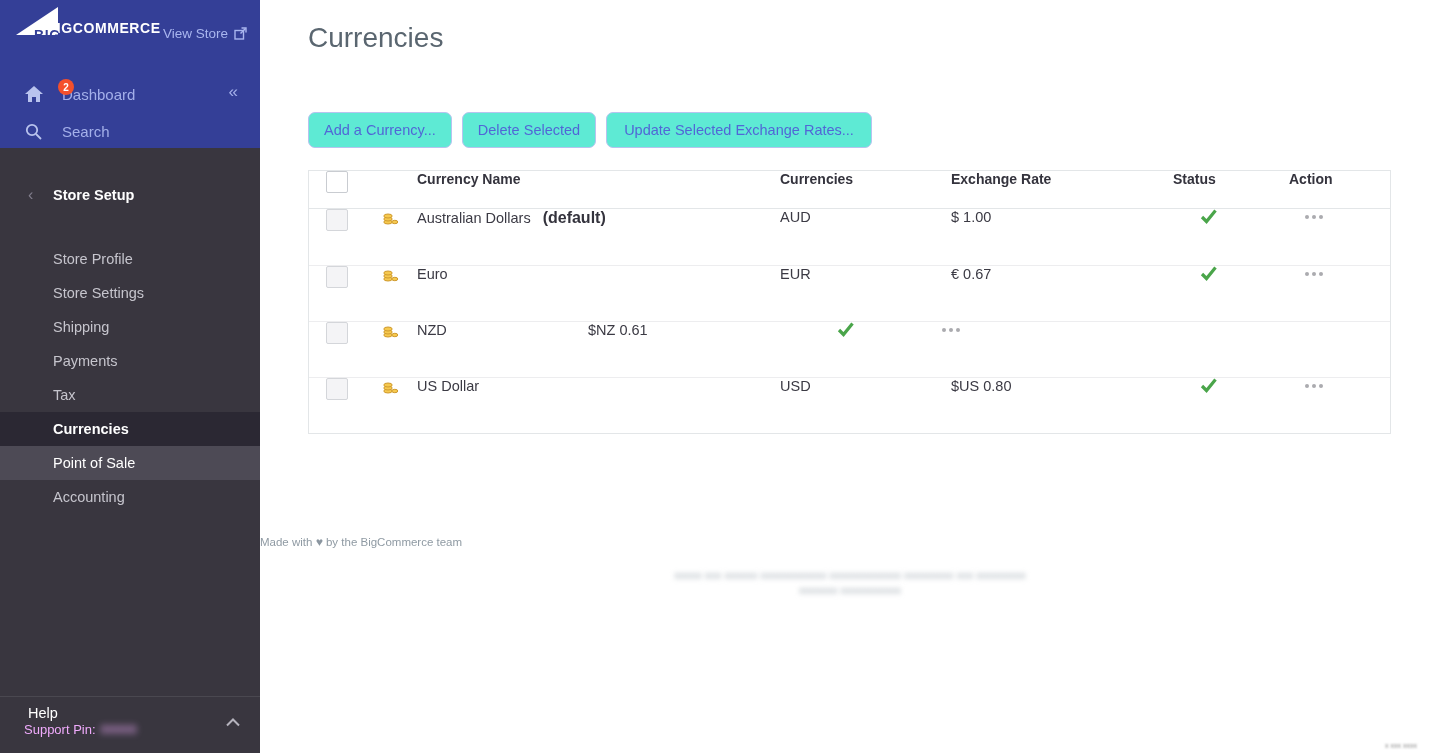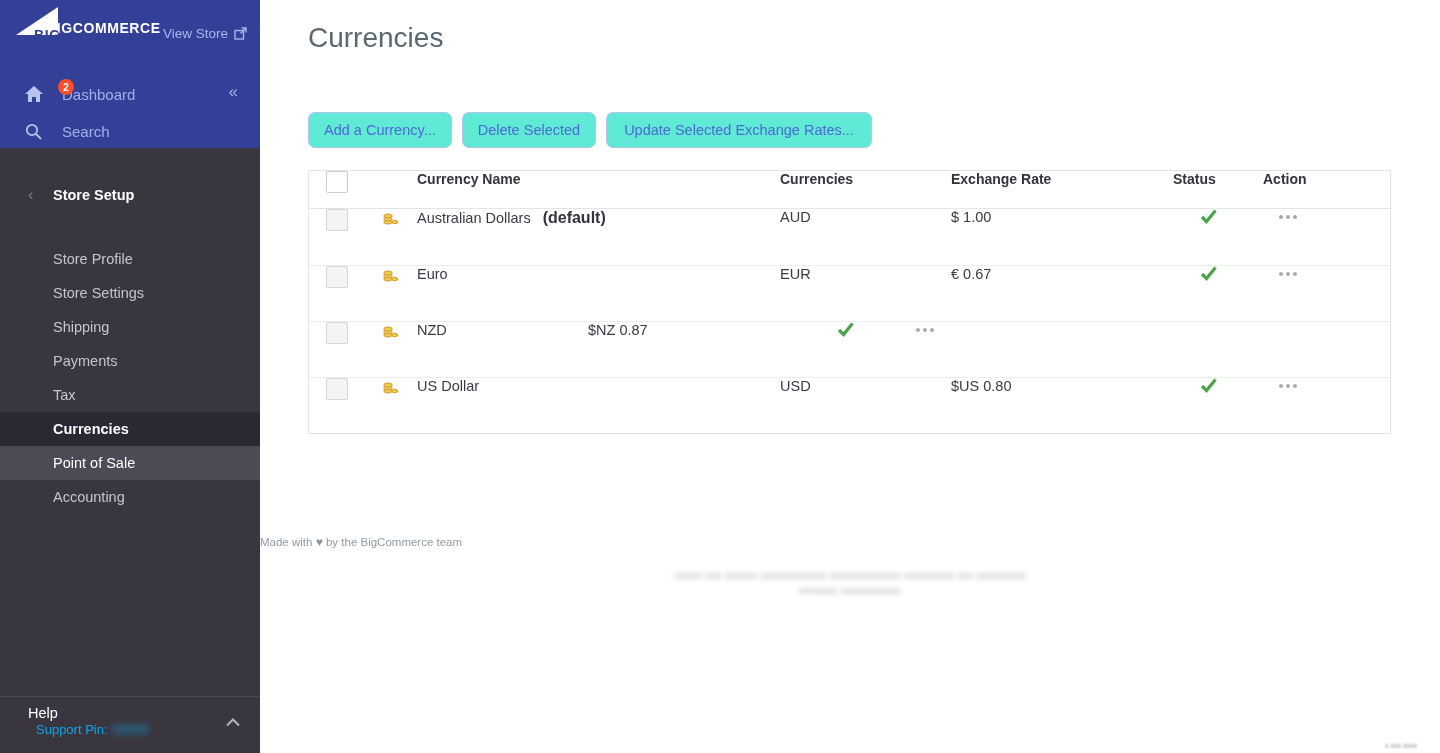--- a/index.html
+++ b/index.html
@@ -62,21 +62,21 @@
   }
   .menu-item.active { background:#2b2833; color:#ffffff; font-weight:bold; }
   .menu-item.highlight { background:#4d4a55; color:#ffffff; }
   
   .help-box {
     position:absolute; left:0; bottom:0; width:260px; height:57px;
     border-top:1px solid rgba(255,255,255,0.09); cursor:pointer;
   }
   .help-title { position:absolute; left:28px; top:8px; color:#ffffff; font-size:14.5px; }
   .help-pin {
-    position:absolute; left:36px; top:25px; color:#0ea5e9; font-size:13px;
+    position:absolute; left:24px; top:25px; color:#f0abfc; font-size:13px;
     display:flex; gap:5px;
   }
   .blurred { filter:blur(3px); user-select:none; }
   .help-chevron { position:absolute; right:20px; top:16px; }
   
   .main { position:absolute; left:260px; top:0; width:1180px; height:753px; background:#fff; }
   .page-title {
     position:absolute; left:48px; top:22px; font-size:28px; font-weight:300; color:#5a6670;
   }
   .page-desc {
@@ -97,21 +97,21 @@
   .t-row { display:flex; align-items:flex-start; height:56px; border-top:1px solid #ededef; }
   .t-head { height:38px; border-top:none; font-weight:bold; color:#34333d; font-size:14px; }
   .t-head { border-bottom:1px solid #e3e6e8; }
   .t-row:nth-child(2) { border-top:none; }
   .c-check { width:73px; padding-left:17px; }
   .c-icon  { width:35px; }
   .c-name  { width:363px; font-size:14.5px; color:#3b3a44; display:flex; align-items:baseline; gap:12px; }
   .c-cur   { width:171px; font-size:14.5px; color:#3b3a44; }
   .c-rate  { width:222px; font-size:14.5px; color:#3b3a44; }
   .c-status{ width:90px; }
-  .c-action{ flex:1; }
+  .c-action{ flex:1;margin-left:26px; }
   .t-head .c-name, .t-head .c-cur, .t-head .c-rate, .t-head .c-status, .t-head .c-action { color:#34333d; font-size:14px; }
   .default-tag { font-size:16px; font-weight:bold; color:#34333d; }
   .checkbox {
     width:22px; height:22px; background:#fff; border:1px solid #c9ccd1;
     border-radius:2px; cursor:pointer;
   }
   .t-row:not(.t-head) .checkbox { background:#f4f4f6; border-color:#d4d6da; }
   .status-check { margin-left:27px; display:flex; }
   .action-dots {
     margin-left:12px; display:flex; gap:3px; cursor:pointer; padding:6px 4px;
@@ -301,21 +301,21 @@
         </div>
         <div class="c-icon"><svg width="17" height="17" viewBox="0 0 17 17">
             <g fill="#f6c94f" stroke="#cf9a2f" stroke-width="1">
               <ellipse cx="6" cy="13" rx="4.2" ry="2"></ellipse>
               <ellipse cx="6" cy="10" rx="4.2" ry="2"></ellipse>
               <ellipse cx="6" cy="7" rx="4.2" ry="2"></ellipse>
               <ellipse cx="12.8" cy="13" rx="3" ry="1.7"></ellipse>
             </g>
           </svg></div>
         <div class="c-cur">NZD</div>
-        <div class="c-rate">$NZ 0.87</div>
+        <div class="c-rate">$NZ 0.61</div>
         <div class="c-status">
           <span class="status-check">
             <svg width="17" height="15" viewBox="0 0 17 15">
               <path d="M2 8 L6.5 12.5 L15.5 1.5" fill="none" stroke="#4aa54a" stroke-width="3.2"></path>
             </svg>
           </span>
         </div>
         <div class="c-action">
           <div class="action-dots">
             <span></span>

